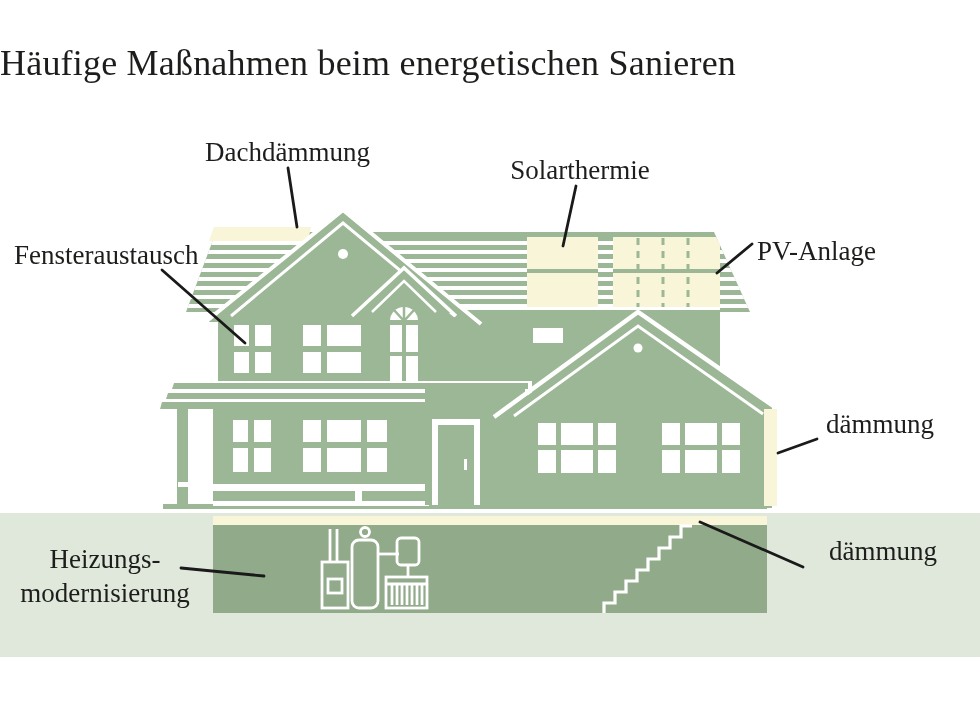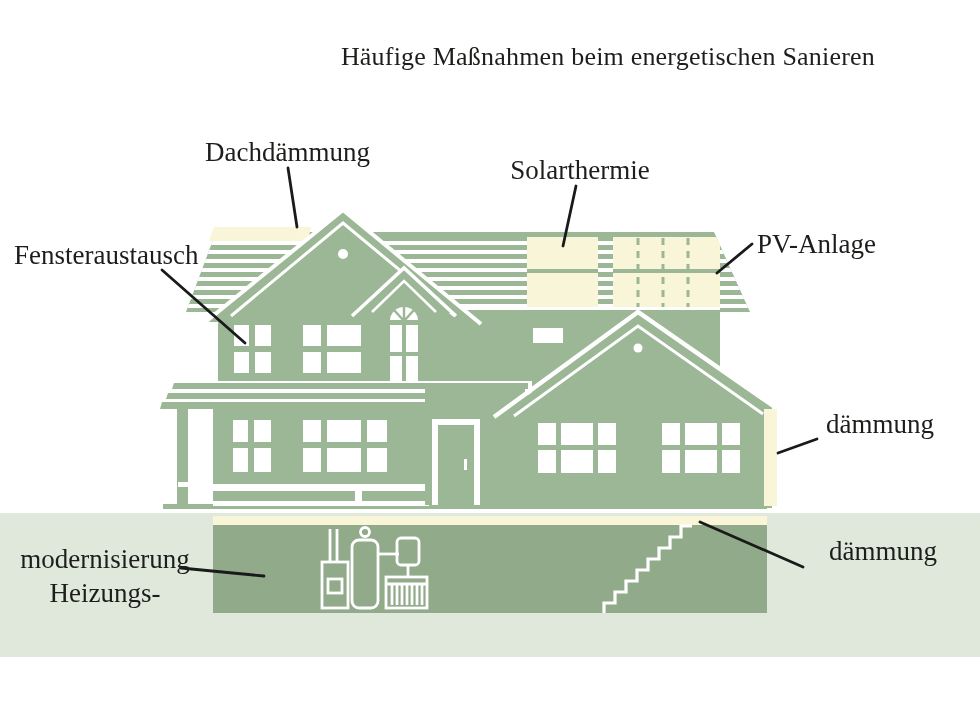--- a/index.html
+++ b/index.html
@@ -1,22 +1,22 @@
 <!DOCTYPE html>
 <html style="--house-green: #9cb795; --basement-green: #91aa8a; --ground-band: #dfe8db; --highlight-cream: #f8f5d8; --text: #1d1d1b; --leader-line: #1a1a1a;"><head>
 <meta charset="utf-8">
 <style>
   html,body{margin:0;padding:0;background:#fff;}
   .canvas{
     position:relative;width:980px;height:711px;background:#fff;overflow:hidden;
     font-family:"Liberation Serif","DejaVu Serif",serif;color:var(--text,#1d1d1b);
   }
   .title{
-    position:absolute;left:0;top:42px;width:875px;text-align:right;
-    font-size:26px;font-weight:normal;letter-spacing:0.2px;margin:0;
+    position:absolute;left:0;top:42px;width:875px;text-align:left;
+    font-size:36px;font-weight:normal;letter-spacing:0.2px;margin:0;
   }
   .label{
     position:absolute;font-size:27px;line-height:33px;white-space:nowrap;
   }
   .label.center{text-align:center;}
   svg{position:absolute;left:0;top:0;}
   
   .g  {fill:var(--house-green,#9cb795);}
   .b  {fill:var(--basement-green,#91aa8a);}
   .band{fill:var(--ground-band,#dfe8db);}
@@ -213,30 +213,30 @@
       <path class="ls" d="M181,568 L264,576"></path>
     </g>
   </svg>
 
   <h1 class="title">Häufige Maßnahmen beim energetischen Sanieren</h1>
 
   <div class="label center" style="left:480px;top:154px;width:200px">Solarthermie</div>
 
   <div class="label center" style="left:180px;top:136px;width:215px">Dachdämmung</div>
 
-  <div class="label" style="left:757px;top:228px">PV-Anlage</div>
+  <div class="label" style="left:757px;top:235px">PV-Anlage</div>
 
   <div class="label" style="left:14px;top:239px">Fensteraustausch</div>
 
   <div class="label center" style="left:795px;top:408px;width:170px;line-height:32px">
     <div>dämmung</div>
   </div>
 
   <div class="label center" style="left:10px;top:542px;width:190px;line-height:34px">
+    <div>Heizungs-</div>
     <div>modernisierung</div>
-    <div>Heizungs-</div>
   </div>
 
   <div class="label center" style="left:793px;top:535px;width:180px;line-height:33px">
     <div>dämmung</div>
   </div>
 
 </div>
 
 </body></html>

